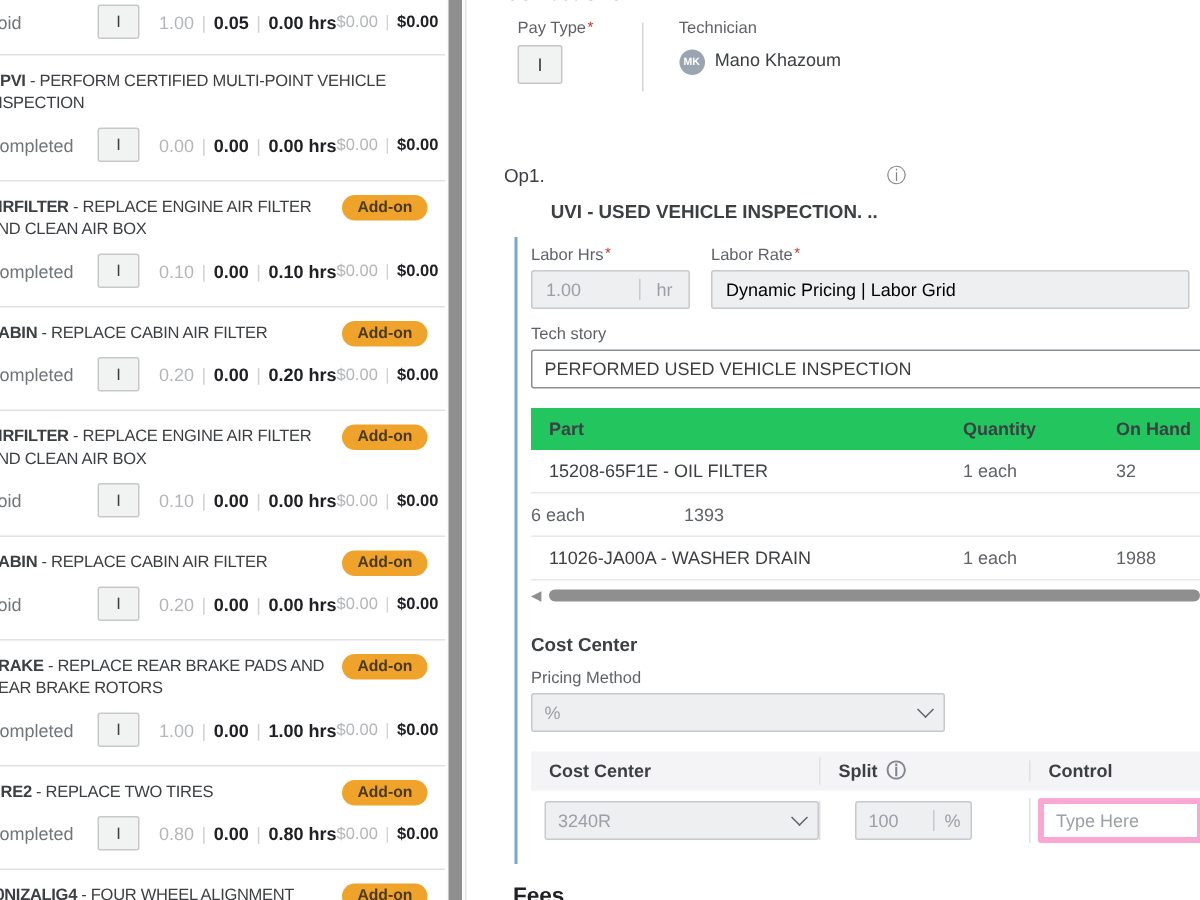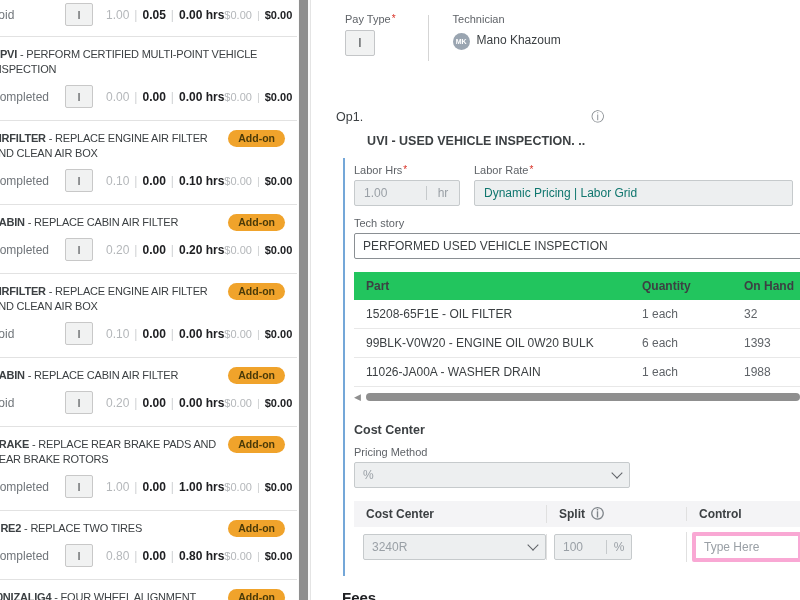--- a/index.html
+++ b/index.html
@@ -46,21 +46,21 @@
   .op-heading .bold-part{font-weight:bold;margin-left:4px;margin-top:48px;}
   .info-icon{color:#80868b;font-size:13px;margin-left:6px;font-style:normal;}
   .blue-section{border-left:2px solid #74A7D8;margin:10px 0 0 13px;padding:4px 0 8px 9px;}
   .labor-row{display:flex;margin-top:2px;}
   .labor-hrs-box{margin-top:4px;width:104px;height:24px;background:#edeff0;border:1px solid #c6cacc;border-radius:2px;
     display:flex;align-items:center;font-size:12px;color:#9aa0a6;}
   .labor-hrs-box .val{flex:1;padding-left:9px;}
   .labor-hrs-box .unit{border-left:1px solid #c6cacc;width:32px;text-align:center;flex:none;}
   .labor-rate-wrap{flex:1;margin-left:14px;margin-right:7px;}
   .labor-rate-box{margin-top:4px;height:24px;background:#edeff0;border:1px solid #c6cacc;border-radius:2px;
-    display:flex;align-items:center;font-size:12px;color:#0f766e;padding-left:9px;}
+    display:flex;align-items:center;font-size:12px;color:#000000;padding-left:9px;}
   .tech-story{margin-top:11px;}
   .text-input{margin-top:4px;height:24px;width:calc(100% - 9px);background:#fff;border:1px solid #8a8f93;border-radius:2px;
     font-family:"Liberation Sans",sans-serif;font-size:12px;color:#3c4043;padding:0 8px;box-sizing:content-box;display:flex;align-items:center;}
   .bp-label{margin-top:17px;font-size:12px;color:#3c4043;}
   .bp-table{margin-top:13px;}
   .t-head{display:flex;align-items:center;background:#22c55e;height:28px;font-size:12px;font-weight:bold;color:#3c4043;}
   .t-row{display:flex;align-items:center;height:28px;border-bottom:1px solid #e8e8e8;font-size:12px;}
   .col-part{flex:1;padding-left:12px;}
   .col-qty{width:102px;flex:none;}
   .col-hand{width:56px;flex:none;}
@@ -363,21 +363,20 @@
         <span class="col-part">Part</span>
         <span class="col-qty">Quantity</span>
         <span class="col-hand">On Hand</span>
       </div>
       <div class="t-row">
         <span class="col-part">15208-65F1E - OIL FILTER</span>
         <span class="col-qty">1 each</span>
         <span class="col-hand">32</span>
       </div>
       <div class="t-row">
-        <span class="col-part">99BLK-V0W20 - ENGINE OIL 0W20 BULK</span>
         <span class="col-qty">6 each</span>
         <span class="col-hand">1393</span>
       </div>
       <div class="t-row">
         <span class="col-part">11026-JA00A - WASHER DRAIN</span>
         <span class="col-qty">1 each</span>
         <span class="col-hand">1988</span>
       </div>
       <div class="h-scroll">
         <span class="h-arrow">◀</span>
@@ -404,21 +403,21 @@
           </span>
         <span class="cc-col3">Control</span>
       </div>
       <div class="cc-row">
         <span class="cc-col1" style="padding-left:0;">
           <span class="cc-select">
             <span>3240R</span>
             <span class="chev"></span>
           </span>
         </span>
-        <span class="cc-col2" style="padding-left:0;">
+        <span class="cc-col2" style="padding-left:16px;">
           <span class="split-box">
             <span class="val">100</span>
             <span class="unit">%</span>
           </span>
         </span>
         <span class="cc-col3" style="padding-left:0;">
           <input class="control-input" placeholder="Type Here" style="">
         </span>
       </div>
     </div>

